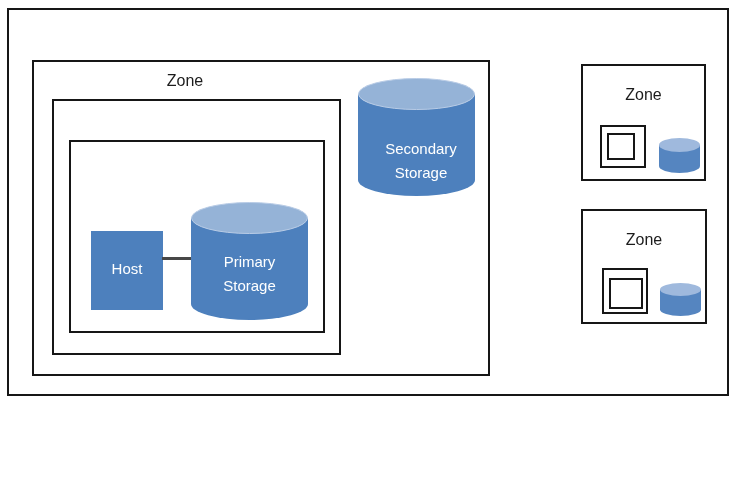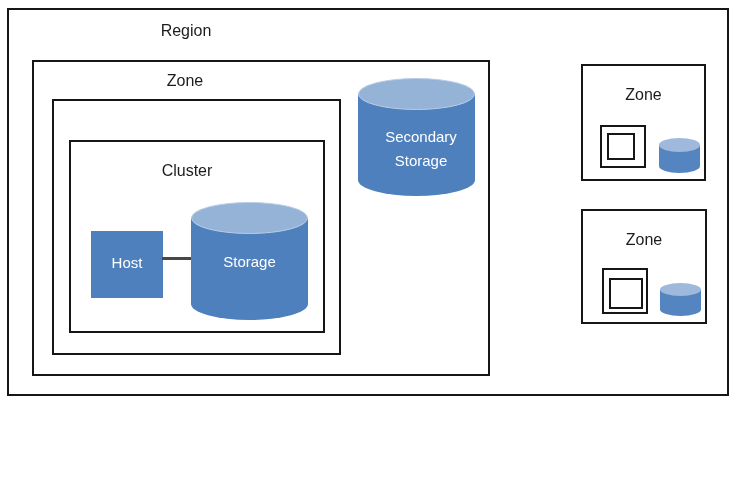--- a/index.html
+++ b/index.html
@@ -31,21 +31,21 @@
   .pod-box     { left: 52px; top: 99px;  width: 289px; height: 256px; }
   .cluster-box { left: 69px; top: 140px; width: 256px; height: 193px; }
   
   .region-label  { left: 136px; top: 22px;  width: 100px; }
   .zone-label    { left: 135px; top: 72px;  width: 100px; }
   .pod-label     { left: 134px; top: 107px; width: 100px; }
   .cluster-label { left: 137px; top: 162px; width: 100px; }
   
   .host-box {
     position: absolute;
-    left: 91px; top: 231px; width: 72px; height: 67px;
+    left: 91px; top: 231px; width: 72px; height: 79px;
     background: #4d80bd;
     color: #ffffff;
     font-size: 15px;
     display: flex; align-items: center; justify-content: center;
     padding-bottom: 5px;
   }
   .connector {
     position: absolute;
     left: 162px; top: 257px; width: 30px; height: 3px;
     background: #474747;
@@ -54,21 +54,21 @@
   .cyl { position: absolute; }
   .cyl svg { display: block; }
   .cyl-text {
     position: absolute; left: 0; right: 0;
     color: #ffffff; text-align: center;
     font-size: 15px; line-height: 24px;
   }
   .primary-cyl   { left: 191px; top: 202px; }
   .primary-cyl   .cyl-text { top: 48px; }
   .secondary-cyl { left: 358px; top: 78px; }
-  .secondary-cyl .cyl-text { top: 47px; margin-left: 9px; }
+  .secondary-cyl .cyl-text { top: 59px; margin-left: 9px; }
   
   .zone1-box { left: 581px; top: 64px;  width: 125px; height: 117px; }
   .zone2-box { left: 581px; top: 209px; width: 126px; height: 115px; }
   .zone-small-label {
     position: absolute; left: 0; top: 20px; width: 100%;
     text-align: center; color: #1c1c1c; font-size: 16px; line-height: 18px;
   }
   .sq-outer { position: absolute; border: 2px solid #161616; background: #ffffff; }
   .sq-inner { position: absolute; border: 2px solid #161616; background: #ffffff; }
   .z1-sq-outer { left: 17px; top: 59px; width: 46px; height: 43px; }
@@ -90,35 +90,34 @@
 </head>
 <body>
 
 <div class="stage">
 
   <div class="box region-box"></div>
   <div class="box zone-box"></div>
   <div class="box pod-box"></div>
   <div class="box cluster-box"></div>
 
-  <div class="lbl region-label">Region</div>
   <div class="lbl zone-label">Zone</div>
-  <div class="lbl cluster-label">Cluster</div>
 
   <div class="host-box">
     <span>Host</span>
   </div>
   <div class="connector"></div>
 
   <div class="cyl primary-cyl">
     <svg width="117" height="118" viewBox="0 0 117 118">
       <path d="M0,16 L0,102 A58.5,16 0 0 0 117,102 L117,16 Z" fill="#4d80bd"></path>
       <ellipse cx="58.5" cy="16" rx="58" ry="15.5" stroke-width="1" stroke="#b9cce6" fill="#95b3d7"></ellipse>
     </svg>
     <div class="cyl-text">
+      <div>Primary</div>
       <div>Storage</div>
     </div>
   </div>
 
   <div class="cyl secondary-cyl">
     <svg width="117" height="118" viewBox="0 0 117 118">
       <path d="M0,16 L0,102 A58.5,16 0 0 0 117,102 L117,16 Z" fill="#4d80bd"></path>
       <ellipse cx="58.5" cy="16" rx="58" ry="15.5" stroke-width="1" stroke="#b9cce6" fill="#95b3d7"></ellipse>
     </svg>
     <div class="cyl-text">

